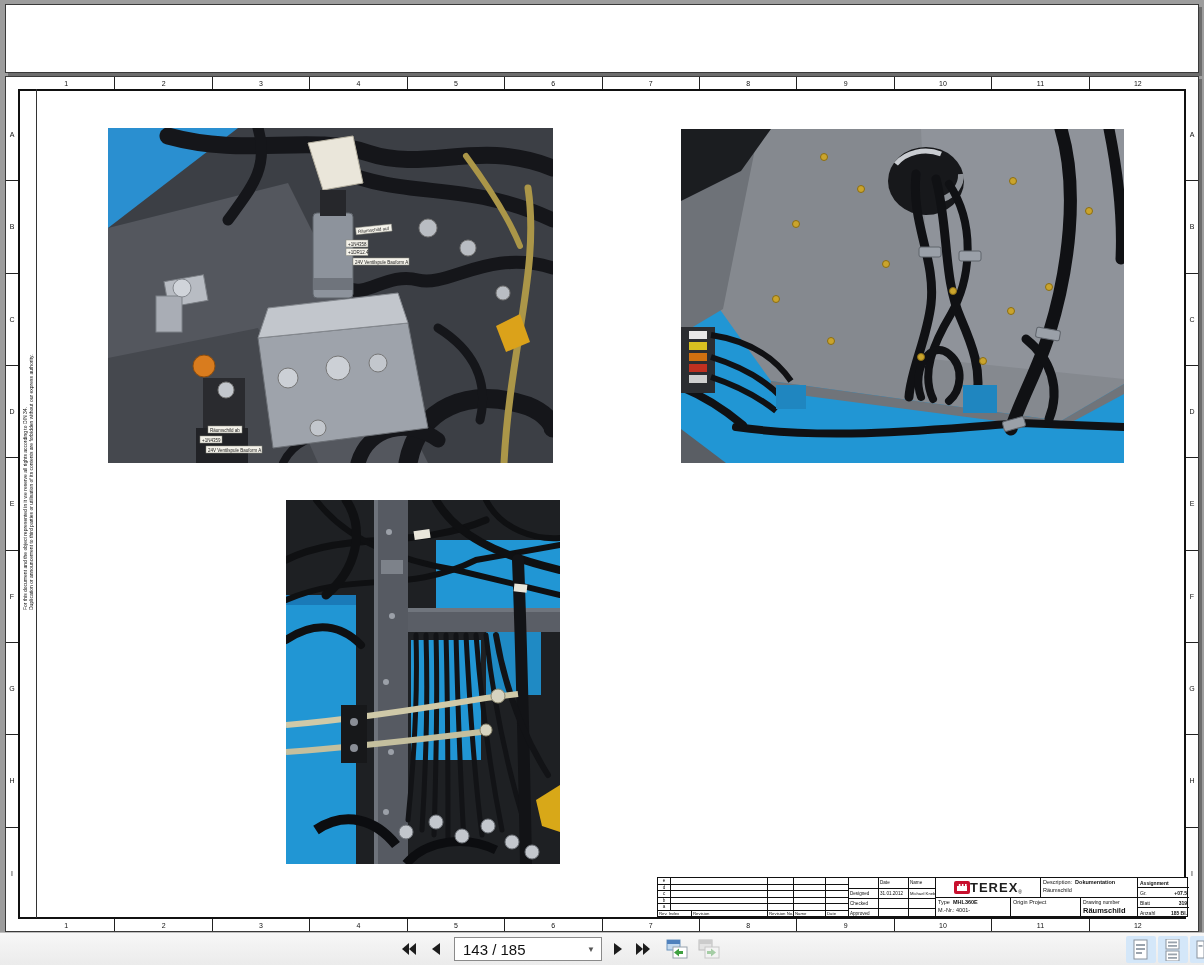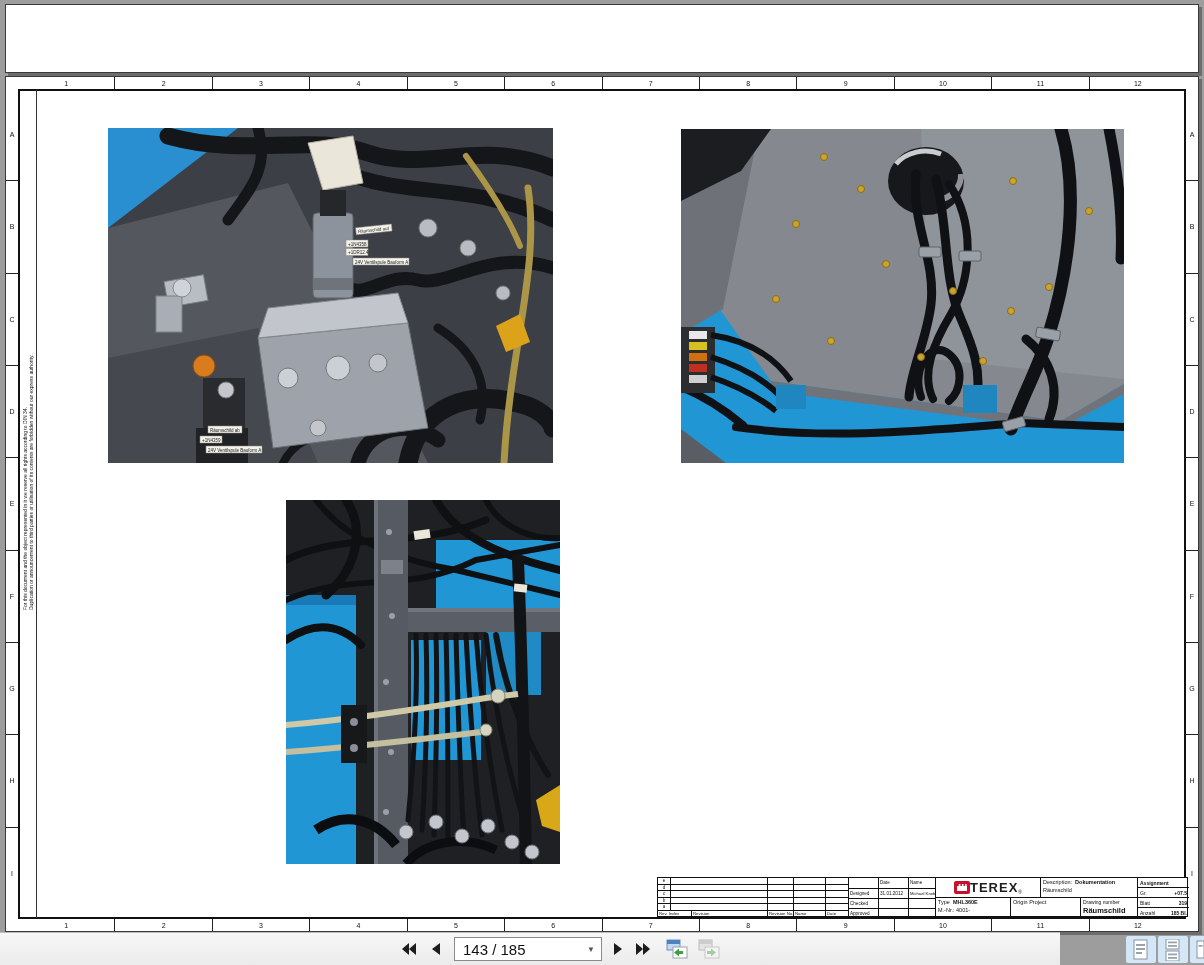--- a/index.html
+++ b/index.html
@@ -59,21 +59,21 @@
   .hdr-row{position:absolute;left:0;top:33px;width:190px;height:6px;display:flex;font-size:4.3px;}
   .hdr-row div{box-sizing:border-box;border-right:1px solid #111;padding-left:1px;line-height:6px;white-space:nowrap;overflow:hidden;}
   .sub{font-size:4.6px;line-height:9px;white-space:nowrap;padding-left:2px;}
   .brandbox{display:flex;align-items:center;justify-content:center;gap:0;}
   .brand-word{font-size:13px;font-weight:800;letter-spacing:1px;color:#1d1d1d;}
   .brand-reg{font-size:5px;align-self:flex-end;margin-bottom:2px;}
   .kv{display:flex;justify-content:space-between;align-items:center;padding:0 2px;box-sizing:border-box;height:10px;font-size:5px;}
   .kv b{font-weight:700;}
   
   .toolbar{
-    position:absolute;left:0;top:932px;width:1060px;height:33px;
+    position:absolute;left:0;top:932px;width:1204px;height:33px;
     background:linear-gradient(#f7f7f7,#ebebeb);border-top:1px solid #bdbdbd;box-sizing:border-box;
   }
   .navbtn{position:absolute;top:3px;width:26px;height:26px;border:none;background:transparent;
     display:flex;align-items:center;justify-content:center;padding:0;cursor:pointer;}
   .pagebox{
     position:absolute;left:454px;top:4px;width:148px;height:24px;background:#fff;
     border:1px solid #8a8a8a;display:flex;align-items:center;padding-left:8px;
     box-sizing:border-box;font-size:15px;color:#111;cursor:text;
   }
   .pagebox .caret{margin-left:auto;padding-right:6px;font-size:8px;color:#555;}

